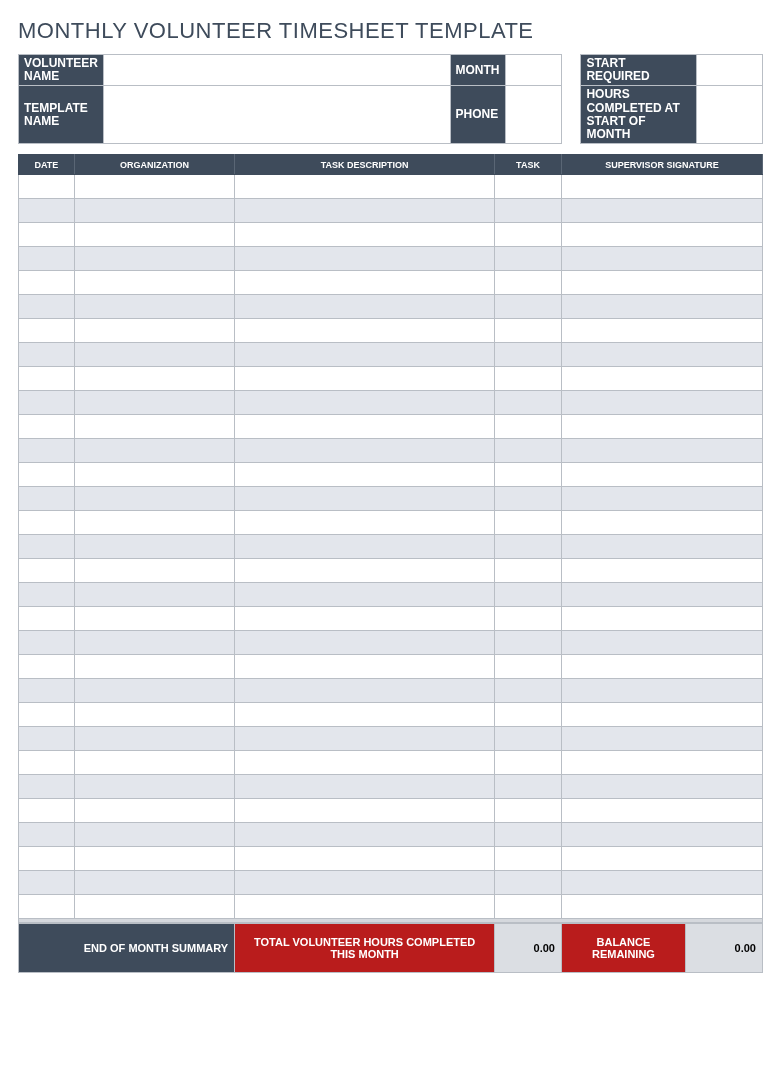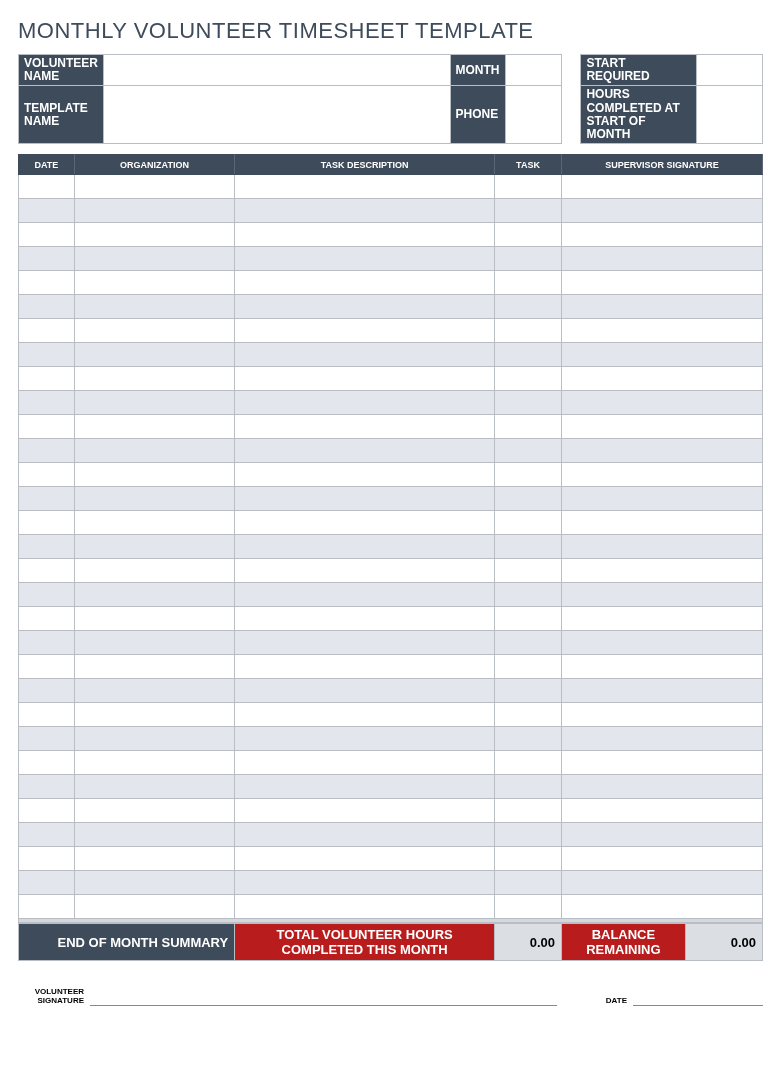--- a/index.html
+++ b/index.html
@@ -42,21 +42,21 @@
   .ts .c-date { width: 55px; }
   .ts .c-org  { width: 158px; }
   .ts .c-task { width: 256px; }
   .ts .c-hrs  { width: 66px; }
   .ts .c-sig  { width: 198px; }
 
   .spacer-row td { height: 4px; background: #d5d8dd; padding:0; }
 
   
   .sum { width: 100%; margin-top: 0; }
-  .sum td { font-size: 13px; font-weight: 700; height: 22px; padding: 3px 6px; }
+  .sum td { font-size: 11px; font-weight: 700; height: 22px; padding: 12px 6px; }
   .sum .lbl-dark { background: #3e4b5b; color:#fff; text-align: right; }
   .sum .lbl-dark-c { background: #b91c1c; color:#fff; text-align: center; }
   .sum .val-grey { background: #dbdee3; color:#000; text-align: right; }
 
   
   .sigs { margin-top: 18px; width: 100%; }
   .sigs td { border: none; font-size: 8px; font-weight: 700; height: 26px; vertical-align: bottom; }
   .sigs .slbl { text-align: right; padding-right: 6px; width: 72px; }
   .sigs .sline { border-bottom: 1px solid #888; }
   .sigs .spacer { width: 32px; }
@@ -356,24 +356,17 @@
     <td class="lbl-dark-c">TOTAL VOLUNTEER HOURS COMPLETED THIS MONTH</td>
     <td class="val-grey">0.00</td>
     <td class="lbl-dark-c">BALANCE REMAINING</td>
     <td class="val-grey">0.00</td>
   </tr>
 </tbody>
   </table>
 
 <table class="sigs">
   <tbody>
-      <tr>
-    <td class="slbl">VOLUNTEER SIGNATURE</td>
-    <td class="sline"></td>
-    <td class="spacer"></td>
-    <td class="dlbl">DATE</td>
-    <td class="sline" style="width:130px"></td>
-  </tr>
   <tr style="height:8px">
         <td colspan="5"></td>
       </tr>
 </tbody>
   </table>
 
 </body></html>

